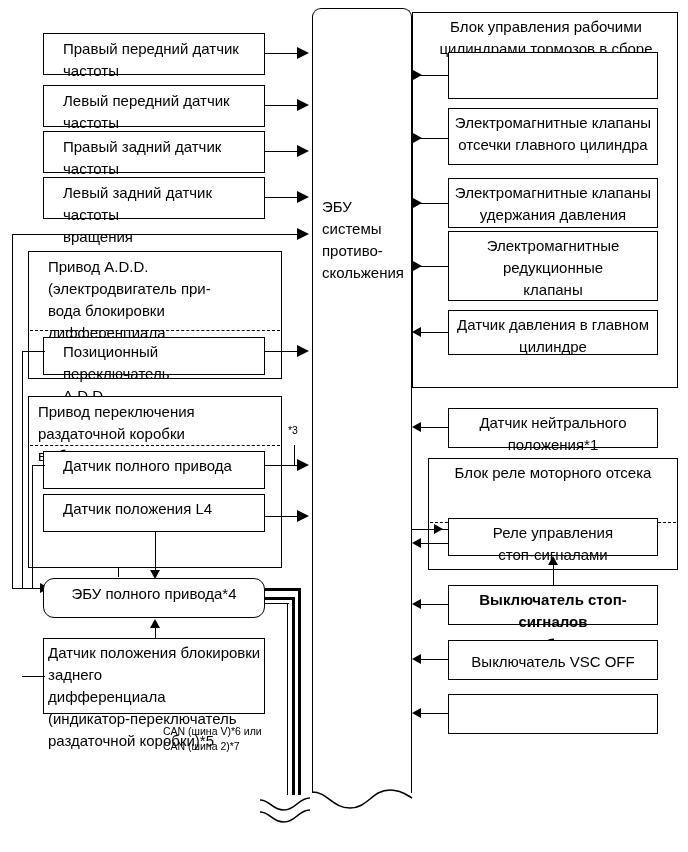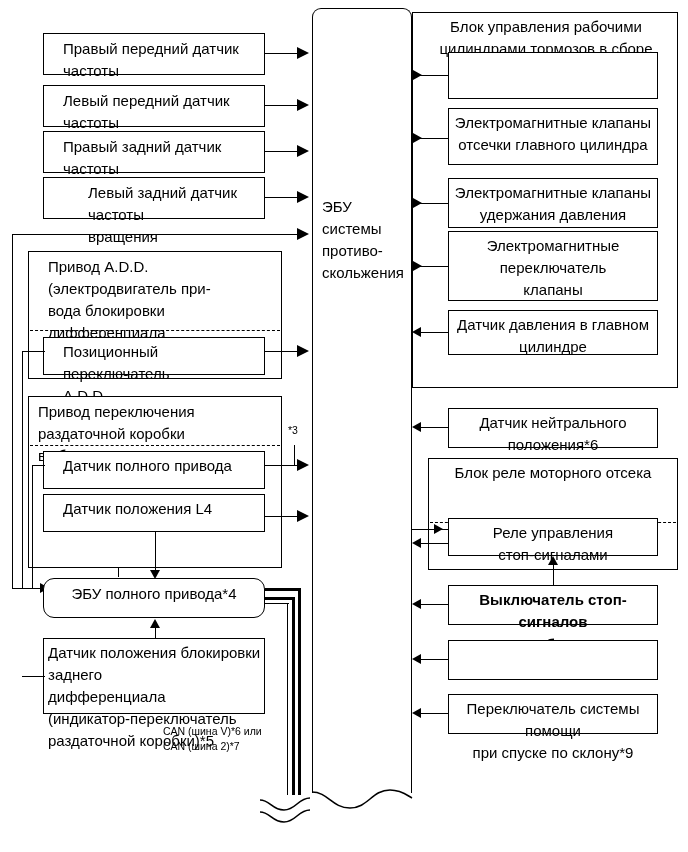--- a/index.html
+++ b/index.html
@@ -57,21 +57,21 @@
   <div class="ln lnh" style="left:265px;top:105px;width:36px;"></div>
   <div class="arrow ar-r big" style="left:297px;top:99px;"></div>
 
   <div class="box" style="left:43px;top:131px;width:222px;height:42px;"></div>
   <div class="lbl lft" style="left:63px;top:136px;width:200px;">Правый задний датчик частоты
 вращения</div>
   <div class="ln lnh" style="left:265px;top:151px;width:36px;"></div>
   <div class="arrow ar-r big" style="left:297px;top:145px;"></div>
 
   <div class="box" style="left:43px;top:177px;width:222px;height:42px;"></div>
-  <div class="lbl lft" style="left:63px;top:182px;width:200px;margin-left:25px;">Левый задний датчик частоты
+  <div class="lbl lft" style="left:63px;top:182px;width:200px;">Левый задний датчик частоты
 вращения</div>
   <div class="ln lnh" style="left:265px;top:197px;width:36px;"></div>
   <div class="arrow ar-r big" style="left:297px;top:191px;"></div>
 
   <div class="ln lnh" style="left:12px;top:234px;width:289px;"></div>
   <div class="arrow ar-r big" style="left:297px;top:228px;"></div>
   <div class="ln lnv" style="left:12px;top:234px;height:355px;"></div>
   <div class="ln lnh" style="left:12px;top:588px;width:35px;"></div>
   <div class="arrow ar-r" style="left:40px;top:583px;"></div>
 
@@ -158,32 +158,32 @@
   <div class="ln lnh" style="left:412px;top:138px;width:36px;"></div>
   <div class="arrow ar-r" style="left:413px;top:133px;"></div>
 
   <div class="box" style="left:448px;top:178px;width:210px;height:50px;"></div>
   <div class="lbl ctr" style="left:448px;top:182px;width:210px;">Электромагнитные клапаны
 удержания давления</div>
   <div class="ln lnh" style="left:412px;top:203px;width:36px;"></div>
   <div class="arrow ar-r" style="left:413px;top:198px;"></div>
 
   <div class="box" style="left:448px;top:231px;width:210px;height:70px;"></div>
-  <div class="lbl ctr" style="left:448px;top:235px;width:210px;">Электромагнитные переключатель
+  <div class="lbl ctr" style="left:448px;top:235px;width:210px;">Электромагнитные редукционные
 клапаны</div>
   <div class="ln lnh" style="left:412px;top:266px;width:36px;"></div>
   <div class="arrow ar-r" style="left:413px;top:261px;"></div>
 
   <div class="box" style="left:448px;top:310px;width:210px;height:45px;"></div>
   <div class="lbl ctr" style="left:443px;top:314px;width:220px;">Датчик давления в главном цилиндре</div>
   <div class="ln lnh" style="left:421px;top:332px;width:27px;"></div>
   <div class="arrow ar-l" style="left:412px;top:327px;"></div>
 
   <div class="box" style="left:448px;top:408px;width:210px;height:40px;"></div>
-  <div class="lbl ctr" style="left:443px;top:412px;width:220px;">Датчик нейтрального положения*6</div>
+  <div class="lbl ctr" style="left:443px;top:412px;width:220px;">Датчик нейтрального положения*1</div>
   <div class="ln lnh" style="left:421px;top:427px;width:27px;"></div>
   <div class="arrow ar-l" style="left:412px;top:422px;"></div>
 
   <div class="box outer" style="left:428px;top:458px;width:250px;height:112px;"></div>
   <div class="lbl ctr" style="left:428px;top:462px;width:250px;">Блок реле моторного отсека</div>
   <div class="dash" style="left:430px;top:522px;width:246px;"></div>
   <div class="box" style="left:448px;top:518px;width:210px;height:38px;"></div>
   <div class="lbl ctr" style="left:448px;top:522px;width:210px;">Реле управления
 стоп-сигналами</div>
   <div class="ln lnh" style="left:412px;top:529px;width:36px;"></div>
@@ -193,22 +193,21 @@
 
   <div class="box" style="left:448px;top:585px;width:210px;height:40px;"></div>
   <div class="lbl ctr" style="left:448px;top:589px;width:210px;font-weight:bold;">Выключатель стоп-сигналов
 в сборе</div>
   <div class="ln lnh" style="left:421px;top:604px;width:27px;"></div>
   <div class="arrow ar-l" style="left:412px;top:599px;"></div>
   <div class="ln lnv" style="left:553px;top:564px;height:21px;"></div>
   <div class="arrow ar-u" style="left:548px;top:556px;"></div>
 
   <div class="box" style="left:448px;top:640px;width:210px;height:40px;"></div>
+  <div class="lbl ctr" style="left:448px;top:651px;width:210px;">Выключатель VSC OFF</div>
   <div class="ln lnh" style="left:421px;top:659px;width:27px;"></div>
   <div class="arrow ar-l" style="left:412px;top:654px;"></div>
 
   <div class="box" style="left:448px;top:694px;width:210px;height:40px;"></div>
-  <div class="lbl ctr" style="left:448px;top:698px;width:210px;">Переключатель системы помощи
-при спуске по склону*9</div>
   <div class="ln lnh" style="left:421px;top:713px;width:27px;"></div>
   <div class="arrow ar-l" style="left:412px;top:708px;"></div>
 
 </div>
 
 </body></html>

